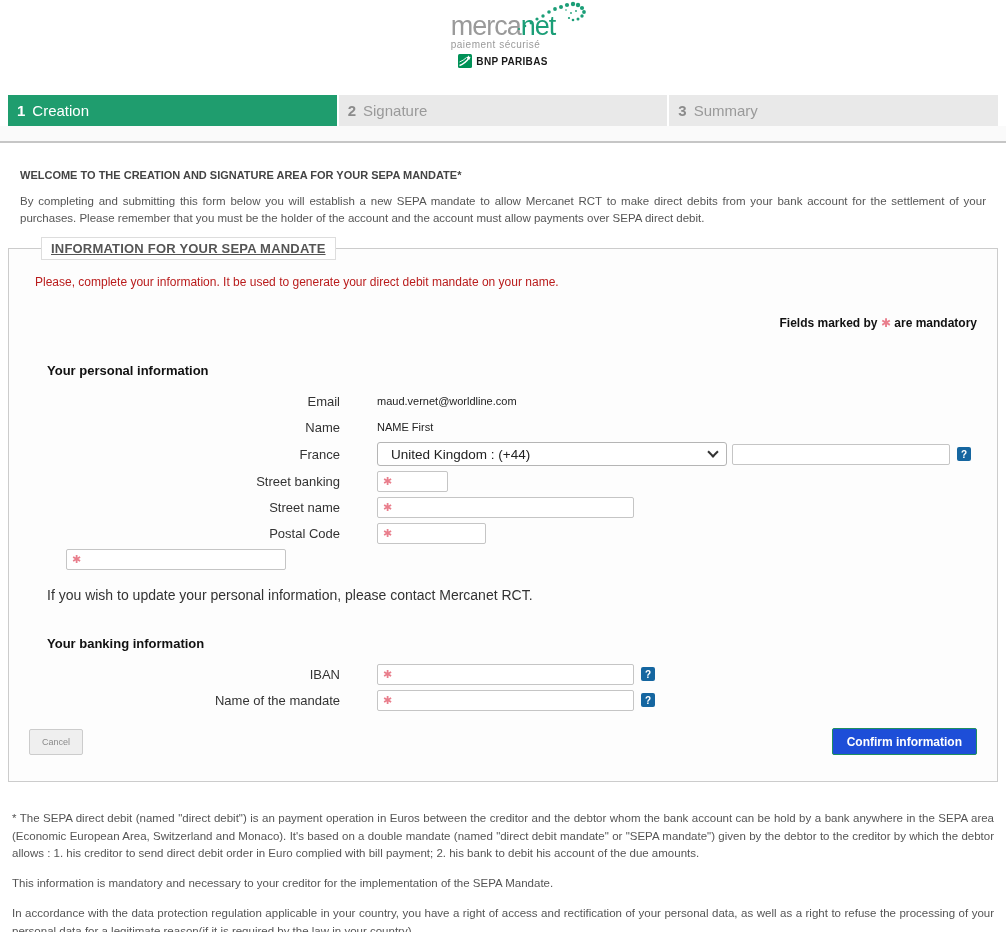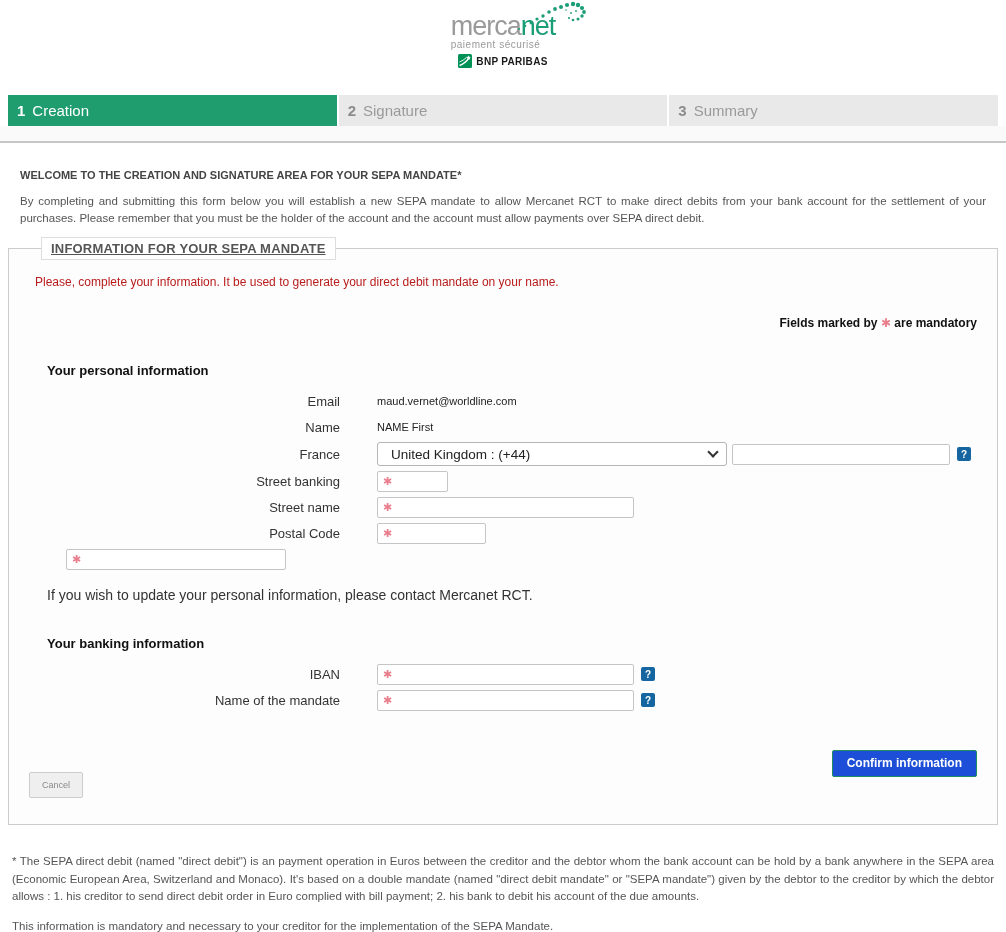--- a/index.html
+++ b/index.html
@@ -69,21 +69,21 @@
   .w-phone-sel { width:350px; }
   .w-country-sel { width:285px; }
 
   .help { width:14px; height:14px; background:#1566a0; color:#fff; font-size:10px; font-weight:bold;
           display:flex; align-items:center; justify-content:center; border-radius:2px; margin-left:7px; cursor:pointer; }
 
   .update-note { font-size:14px; color:#333; margin:17px 0 0 18px; }
 
   .actions { display:flex; justify-content:space-between; align-items:center; margin-top:17px; }
   .btn-cancel { background:#efefef; border:1px solid #ccc; color:#8a8a8a; font-size:9px;
-                height:26px; padding:0 12px; border-radius:2px; cursor:pointer; font-family:"Liberation Sans",sans-serif;margin-top:44px; }
+                height:26px; padding:0 12px; border-radius:2px; cursor:pointer; font-family:"Liberation Sans",sans-serif; }
   .btn-confirm { background:#1d4ed8; border:1px solid #1f8f60; color:#fff; font-size:12px; font-weight:bold;
                  height:27px; padding:0 14px; border-radius:2px; cursor:pointer; font-family:"Liberation Sans",sans-serif; }
 
   
   .legal { margin:28px 12px 0 12px; }
   .legal p { font-size:11.5px; color:#555; text-align:justify; line-height:1.5; margin:0 0 13px 0; }
 </style>
 </head>
 <body>
 

